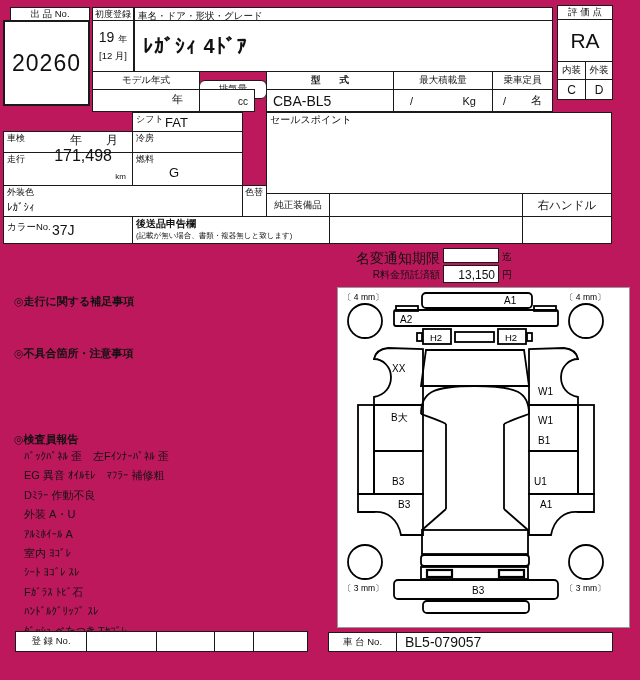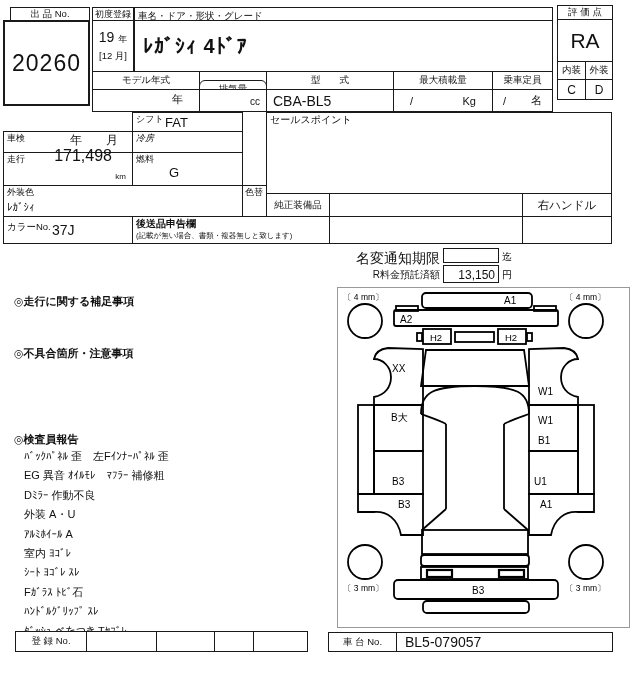--- a/index.html
+++ b/index.html
@@ -1,17 +1,17 @@
 <!DOCTYPE html>
 <html lang="ja"><head>
 <meta charset="utf-8">
 <style>
   html,body{margin:0;padding:0;background:#e8e8e8;}
   .sheet{
-    position:relative;width:640px;height:680px;background:#ffffff;
+    position:relative;width:640px;height:680px;background:#be185d;
     font-family:"Liberation Sans","DejaVu Sans",sans-serif;color:#111;
     overflow:hidden;margin:0 auto;
   }
   .box{position:absolute;border:1px solid #1a1a1a;box-sizing:border-box;background:#fff;}
   .thick{border-width:2px;}
   .nb{position:absolute;box-sizing:border-box;}
   .c{display:flex;align-items:center;justify-content:center;text-align:center;}
   .label-tl{position:absolute;top:2px;left:3px;font-size:9px;line-height:1;white-space:pre;text-align:right;}
   .pre{white-space:pre;}
   .vline{position:absolute;top:0;bottom:0;width:1px;background:#1a1a1a;}
@@ -47,34 +47,34 @@
   <div class="box" style="left:134px;top:20px;width:419px;height:52px;display:flex;align-items:center;">
     <span style="font-size:20px;font-weight:600;padding-left:8px;letter-spacing:1px;">ﾚｶﾞｼｨ 4ﾄﾞｱ</span>
   </div>
 
   <div class="box c" style="left:92px;top:71px;width:108px;height:19px;font-size:9.5px;">
     <span>モデル年式</span>
   </div>
   <div class="box c" style="left:199px;top:80px;width:68px;height:19px;font-size:9.5px;border-radius:6px;">
     <span>排気量</span>
   </div>
-  <div class="box c pre" style="left:266px;top:71px;width:128px;height:19px;font-size:9.5px;">
+  <div class="box c pre" style="left:266px;top:71px;width:128px;height:19px;font-size:9.5px;font-weight:bold;">
     <span class="pre">型　　式</span>
   </div>
   <div class="box c" style="left:393px;top:71px;width:100px;height:19px;font-size:9.5px;">
     <span>最大積載量</span>
   </div>
   <div class="box c" style="left:492px;top:71px;width:61px;height:19px;font-size:9.5px;">
     <span>乗車定員</span>
   </div>
 
   <div class="box" style="left:92px;top:89px;width:108px;height:23px;">
     <span style="position:absolute;right:16px;bottom:4px;font-size:11px;">年</span>
   </div>
-  <div class="box" style="left:199px;top:89px;width:68px;height:23px;">
+  <div class="box" style="left:199px;top:89px;width:56px;height:23px;">
     <span style="position:absolute;right:6px;bottom:4px;font-size:10px;">cc</span>
   </div>
   <div class="box" style="left:266px;top:89px;width:128px;height:23px;">
     <span style="position:absolute;left:6px;top:3px;font-size:14px;">CBA-BL5</span>
   </div>
   <div class="box" style="left:393px;top:89px;width:100px;height:23px;display:flex;align-items:center;justify-content:space-between;padding:0 16px;font-size:11px;">
     <span>/</span>
     <span>Kg</span>
   </div>
   <div class="box" style="left:492px;top:89px;width:61px;height:23px;display:flex;align-items:center;justify-content:space-between;padding:0 10px;font-size:11px;">
@@ -103,21 +103,21 @@
 
   <div class="box" style="left:132px;top:112px;width:111px;height:20px;">
     <span class="label-tl">シフト</span>
     <span style="position:absolute;left:32px;top:2px;font-size:13px;">FAT</span>
   </div>
 
   <div class="box" style="left:3px;top:131px;width:130px;height:22px;">
     <span class="label-tl">車検</span>
     <span class="pre" style="position:absolute;right:14px;bottom:3px;font-size:12px;">年　　月</span>
   </div>
-  <div class="box" style="left:132px;top:131px;width:111px;height:32px;font-style:italic;">
+  <div class="box" style="left:132px;top:131px;width:111px;height:32px;">
     <span class="label-tl">冷房</span>
   </div>
 
   <div class="box" style="left:3px;top:152px;width:130px;height:34px;">
     <span class="label-tl">走行</span>
     <span style="position:absolute;right:20px;bottom:20px;font-size:16px;margin-top:20px;">171,498</span>
     <span style="position:absolute;right:6px;bottom:4px;font-size:8px;">km</span>
   </div>
   <div class="box" style="left:132px;top:152px;width:111px;height:34px;">
     <span class="label-tl">燃料</span>

